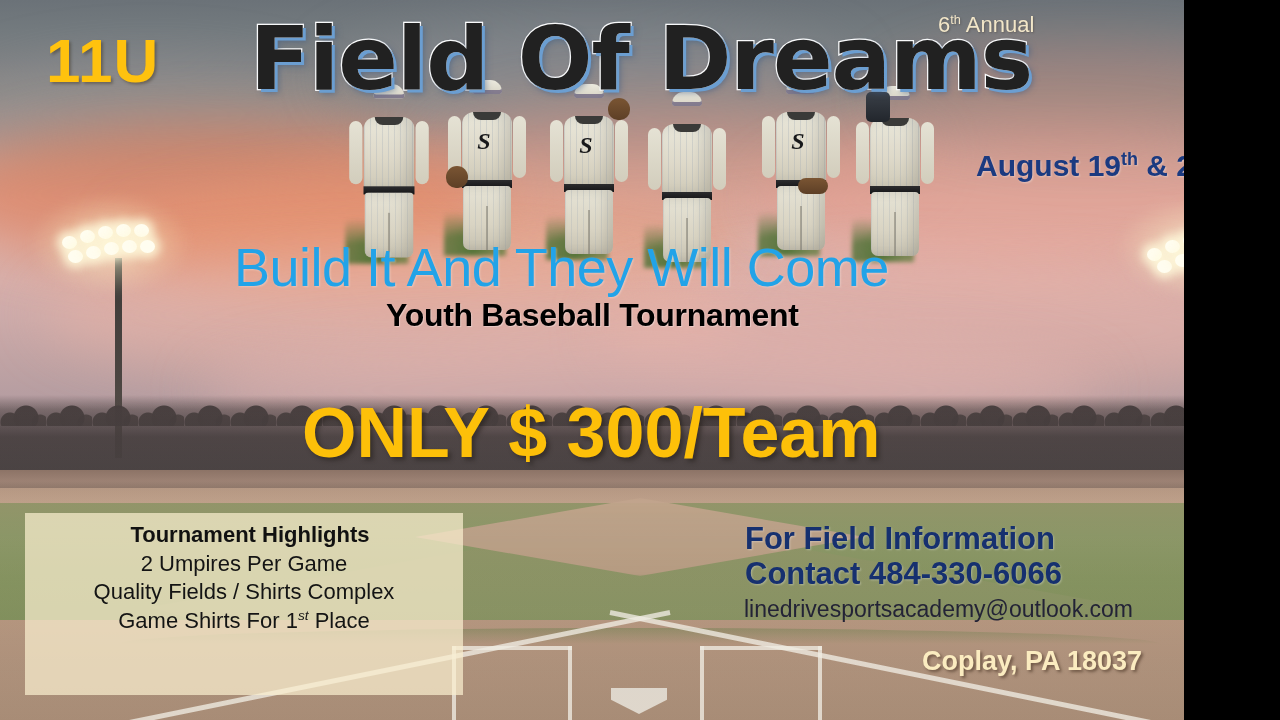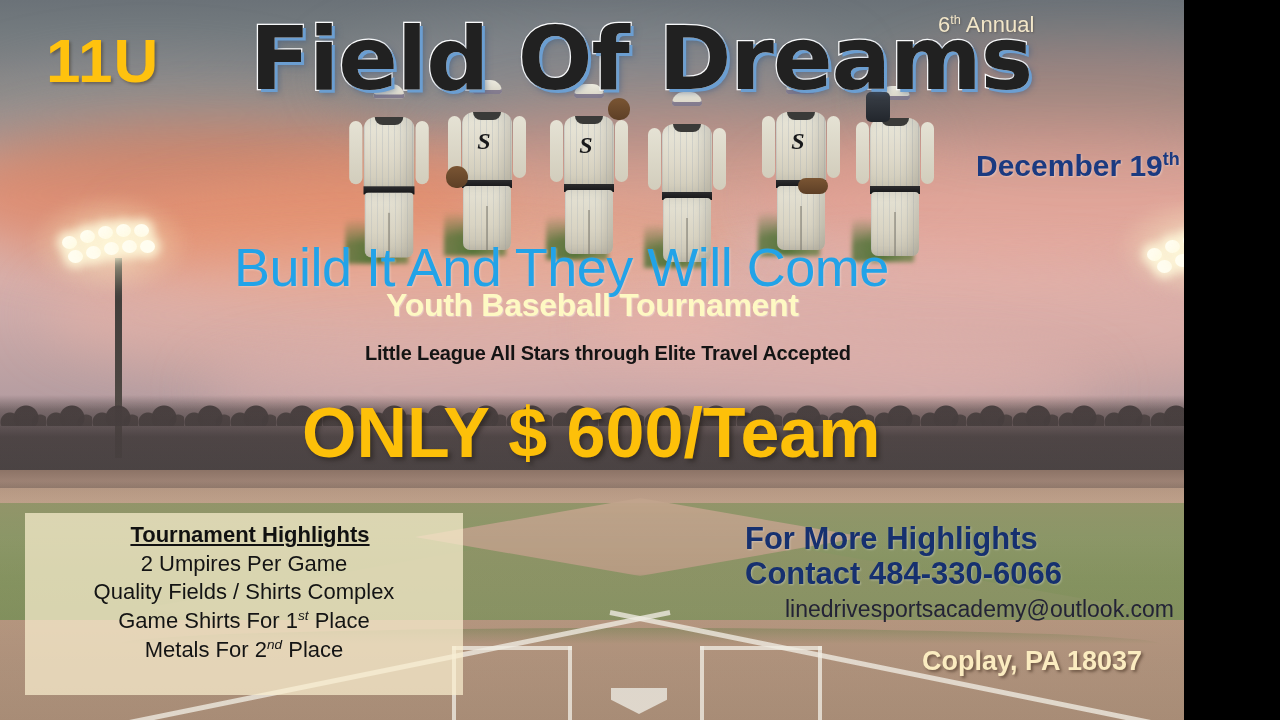--- a/index.html
+++ b/index.html
@@ -320,23 +320,23 @@
 
   #tagline {
     left: 234px; top: 240px;
     font: 400 54px/1 "Liberation Sans", sans-serif;
     color: #22A3E8;
     letter-spacing: -0.5px;
     text-shadow: 1px 1px 2px rgba(255,255,255,0.30);
   }
 
   #subtitle {
-    left: 386px; top: 289px;
+    left: 386px; top: 299px;
     font: bold 32px/1 "Liberation Sans", sans-serif;
-    color: #fef9c3;
+    color: #000000;
     letter-spacing: -0.3px;
     text-shadow: 1px 1px 1px rgba(255,255,255,0.35);
   }
 
   #eligibility {
     left: 365px; top: 343px;
     font: bold 20px/1 "Liberation Sans", sans-serif;
     color: #141414;
     letter-spacing: -0.2px;
   }
@@ -354,40 +354,39 @@
     left: 25px; top: 513px;
     width: 438px; height: 182px;
     background: rgba(250,238,206,0.72);
     padding: 0;
   }
   #highlightsPanel .hl-title {
     margin: 8px 0 1px 0;
     text-align: center;
     font: bold 22px/1.25 "Liberation Sans", sans-serif;
     color: #111;
-    text-decoration: underline;
     text-underline-offset: 2px;
     padding-left: 12px;
   }
   #highlightsPanel .hl-item {
     text-align: center;
     font: 400 22px/1.30 "Liberation Sans", sans-serif;
     color: #141414;
   }
   #highlightsPanel .hl-item sup { font-size: 0.62em; vertical-align: super; font-style: italic; }
 
   #contactBlock { left: 745px; top: 522px; }
   #contactBlock .ci-line {
     font: bold 31px/1.12 "Liberation Sans", sans-serif;
     color: #16306F;
     white-space: nowrap;
     text-shadow: 1px 1px 2px rgba(255,255,255,0.30);
   }
   #contactEmail {
-    left: 785px; top: 598px;
+    left: 744px; top: 598px;
     font: 400 23px/1 "Liberation Sans", sans-serif;
     color: #232336;
   }
 
   #locationBlock { left: 922px; top: 646px; text-align: center; }
   #locationBlock .loc-line {
     font: bold 27px/1.18 "Liberation Sans", sans-serif;
     color: #FBECC0;
     white-space: nowrap;
     text-shadow: 2px 2px 3px rgba(60,40,25,0.55);
@@ -549,40 +548,38 @@
   </div>
 
   <div class="haze"></div>
 
   <div class="tx" id="ageGroup">11U</div>
 
   <div class="tx" id="annualLabel"><span>6</span><sup>th</sup> <span>Annual</span></div>
 
   <div class="tx" id="mainTitle">Field Of Dreams</div>
 
-  <div class="tx" id="eventDates"><span>December 19</span><sup>th</sup><span> &amp; 20</span><sup>th</sup></div>
+  <div class="tx" id="eventDates"><span>August 19</span><sup>th</sup><span> &amp; 20</span><sup>th</sup></div>
 
   <div class="tx" id="tagline">Build It And They Will Come</div>
 
   <div class="tx" id="subtitle">Youth Baseball Tournament</div>
 
-  <div class="tx" id="eligibility">Little League All Stars through Elite Travel Accepted</div>
-
-  <div class="tx" id="priceLine">ONLY $ 600/Team</div>
+
+  <div class="tx" id="priceLine">ONLY $ 300/Team</div>
 
   <div class="tx" id="highlightsPanel">
     <div class="hl-title">Tournament Highlights</div>
     <div class="hl-item">2 Umpires Per Game</div>
     <div class="hl-item">Quality Fields / Shirts Complex</div>
     <div class="hl-item"><span>Game Shirts For 1</span><sup>st</sup><span> Place</span></div>
-    <div class="hl-item"><span>Metals For 2</span><sup>nd</sup><span> Place</span></div>
   </div>
 
   <div class="tx" id="contactBlock">
-    <div class="ci-line">For More Highlights</div>
+    <div class="ci-line">For Field Information</div>
     <div class="ci-line">Contact 484-330-6066</div>
   </div>
   <div class="tx" id="contactEmail">linedrivesportsacademy@outlook.com</div>
 
   <div class="tx" id="locationBlock">
     <div class="loc-line">Coplay, PA 18037</div>
   </div>
 
 </div>
 

